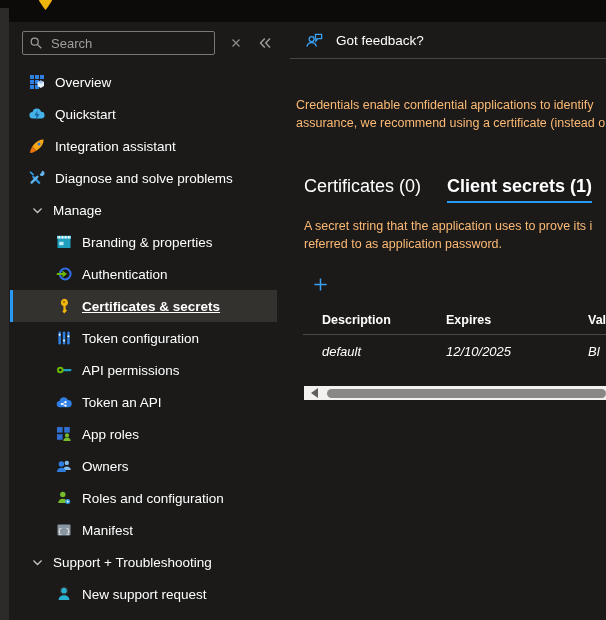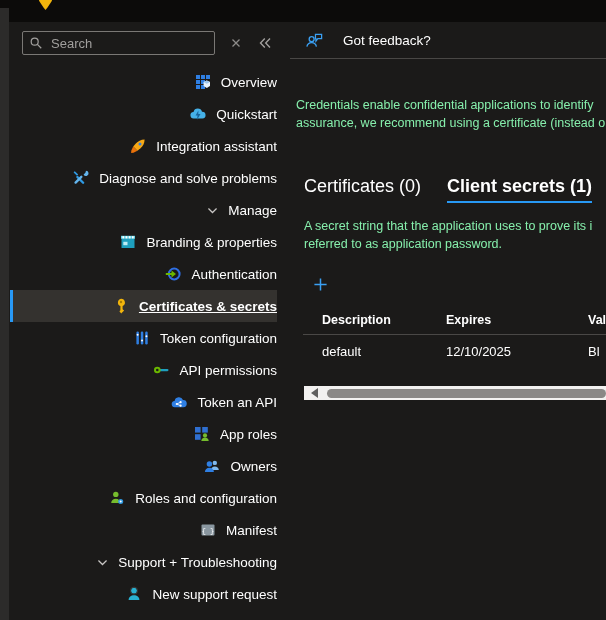--- a/index.html
+++ b/index.html
@@ -18,50 +18,50 @@
   .sidebar{position:absolute;left:9px;top:22px;width:272px;bottom:0;background:#1b1a19;}
   .search-row{display:flex;align-items:center;margin:8px 4px 10px 13px;height:26px;}
   .searchbox{width:193px;height:24px;box-sizing:border-box;border:1px solid #7a7875;border-radius:2px;
     display:flex;align-items:center;padding:0 4px 0 6px;background:transparent;}
   .searchbox svg{flex:none;}
   .searchbox input{flex:1;min-width:0;background:transparent;border:none;outline:none;color:#737373;
     font:13px "Liberation Sans",sans-serif;margin-left:6px;}
   .searchbox input::placeholder{color:#a19f9d;opacity:1;}
   .icon-btn{width:16px;height:16px;margin-left:13px;display:inline-flex;cursor:pointer;}
   
-  .nav-row{height:32px;display:flex;align-items:center;margin:0 4px 0 1px;cursor:pointer;box-sizing:border-box;justify-content:flex-end;}
+  .nav-row{height:32px;display:flex;align-items:center;margin:0 4px 0 1px;cursor:pointer;box-sizing:border-box;}
   .nav-row.level1{padding-left:19px;}
   .nav-row.level2{padding-left:46px;}
   .nav-row.section{padding-left:21px;}
   .nav-icon{width:16px;height:16px;margin-right:10px;flex:none;display:inline-flex;}
   .section .nav-icon{width:13px;height:13px;margin-right:9px;}
   .nav-label{color:#fff;font-size:13.5px;white-space:nowrap;}
   .nav-row.selected{background:#34322f;border-left:3px solid #2899f5;}
   .nav-row.selected.level2{padding-left:43px;}
   .nav-row.selected .nav-label{font-weight:bold;text-decoration:underline;}
   
   .content{position:absolute;left:281px;top:22px;right:0;bottom:0;background:#1b1a19;overflow:hidden;}
   .cmdbar{height:36px;display:flex;align-items:center;padding-left:24px;}
-  .feedback{display:flex;align-items:center;gap:19px;background:none;border:none;padding:0;
+  .feedback{display:flex;align-items:center;gap:12px;background:none;border:none;padding:0;
     color:#fff;font-size:13.5px;font-family:inherit;cursor:pointer;}
   .cmd-divider{height:1px;background:#494745;margin-left:9px;}
   .intro{margin:38px 0 0 15px;}
-  .txt-line{white-space:nowrap;overflow:hidden;color:#86efac;font-size:12.5px;line-height:17.5px;}
+  .txt-line{white-space:nowrap;overflow:hidden;color:#fdba74;font-size:12.5px;line-height:17.5px;}
   .tabs{display:flex;margin:46px 0 0 23px;}
   .tab{margin-right:26px;padding-bottom:7px;font-size:18px;line-height:16px;color:#fff;
     white-space:nowrap;border-bottom:2px solid transparent;cursor:pointer;}
   .tab.active{font-weight:bold;border-bottom-color:#2899f5;}
   .tabdesc{margin:15px 0 0 23px;}
   .new-secret{display:flex;align-items:center;gap:9px;margin:21px 0 0 32px;background:none;border:none;
     padding:0;color:#fff;font-size:13.5px;font-family:inherit;cursor:pointer;height:20px;}
   .table{margin-top:11px;}
   .thead,.trow{display:grid;grid-template-columns:124px 142px 1fr;padding-left:41px;align-items:center;}
   .thead{height:29px;font-size:12.5px;font-weight:bold;color:#fff;}
   .thead-divider{height:1px;background:#4a4846;margin-left:22px;}
-  .trow{height:33px;font-size:13px;color:#fff;}
+  .trow{height:33px;font-size:13px;color:#fff;font-style:italic;}
   .cell{white-space:nowrap;overflow:hidden;}
   .hscroll{position:absolute;left:23px;right:0;top:364px;height:14px;background:#f2f1f0;
     display:flex;align-items:center;cursor:pointer;}
   .scroll-arrow{width:0;height:0;border-top:5px solid transparent;border-bottom:5px solid transparent;
     border-right:7px solid #5f5f5f;margin-left:7px;flex:none;}
   .scroll-thumb{flex:1;height:9px;background:#8a8886;border-radius:5px;margin-left:9px;}
 </style>
 </head>
 <body>
 

